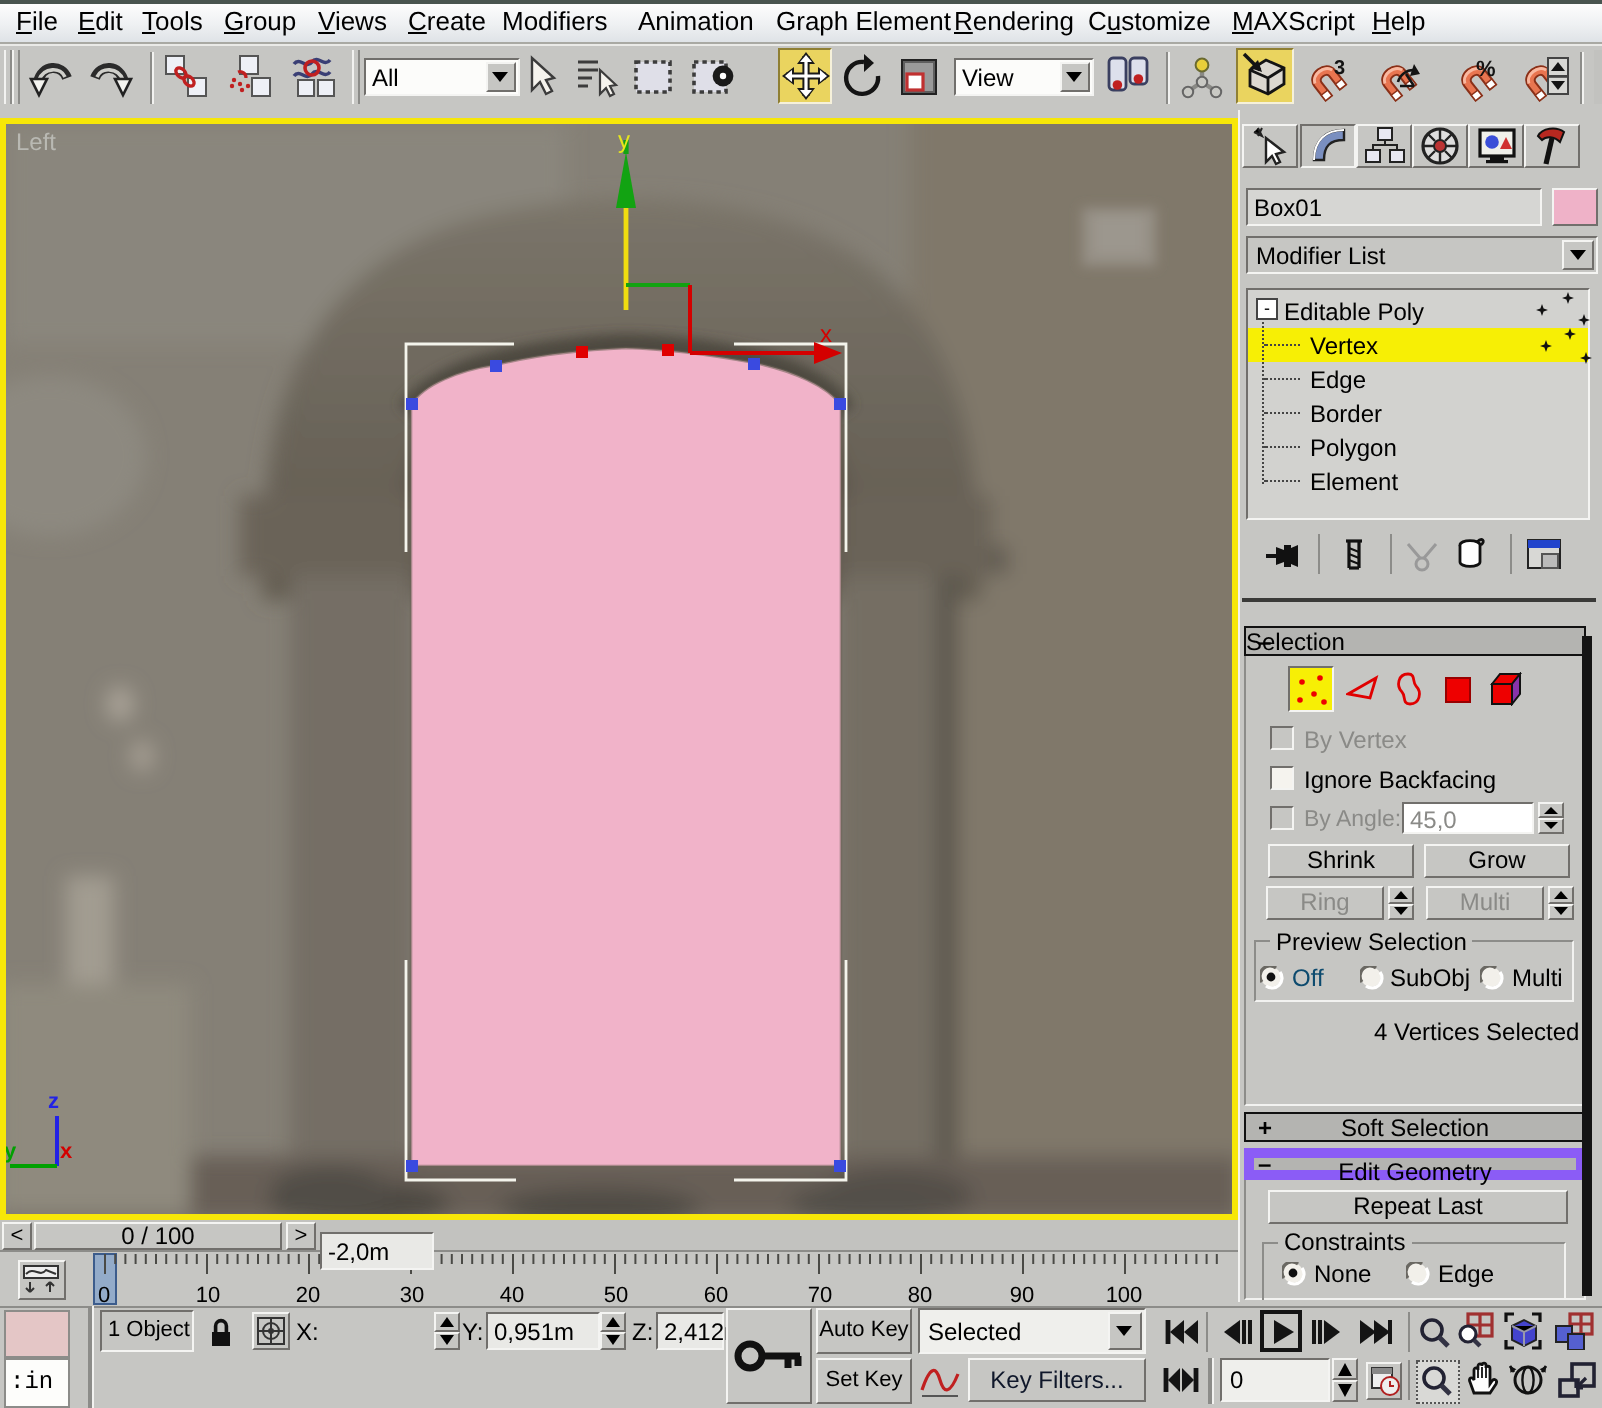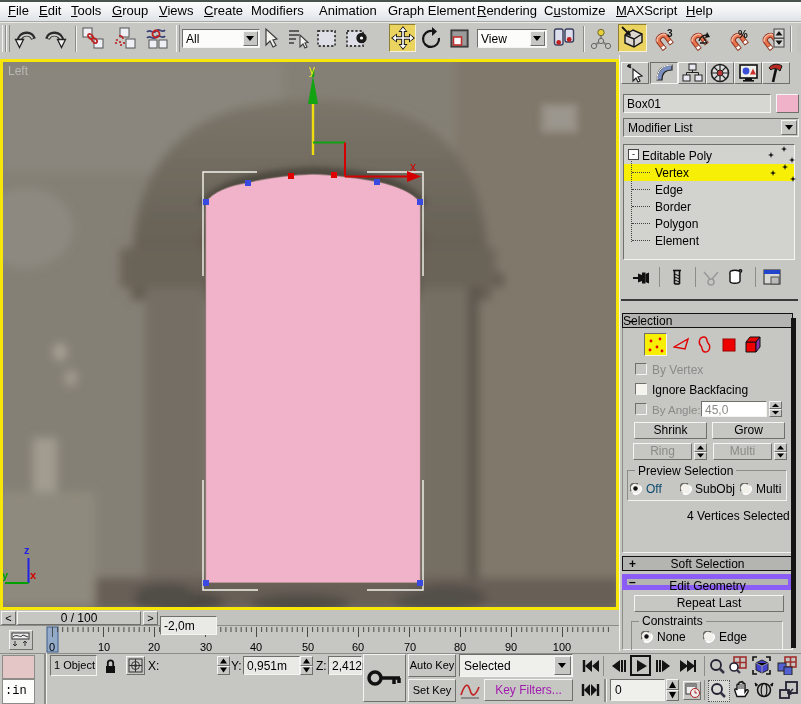--- a/index.html
+++ b/index.html
@@ -668,21 +668,21 @@
 <div class="abs sunken" style="left:459px;top:654px;width:114px;height:23px;background:#efefec;box-sizing:border-box">
       <div class="abs" style="left:4px;top:4px;font-size:12px">Selected</div>
       <div class="abs btn" style="right:1px;top:1px;width:17px;height:19px"><svg width="9" height="6" viewBox="0 0 9 6" style="margin-top:6px">
           <polygon points="0,0 8,0 4,5" fill="#000"></polygon>
         </svg></div>
     </div>
 <svg class="abs" style="left:459px;top:681px;" width="22" height="20" viewBox="0 0 22 20">
       <path d="M2,14 C6,2 9,2 11,9 C13,16 16,16 20,6" stroke="#c02020" stroke-width="1.6" fill="none"></path>
       <path d="M2,17 H20" stroke="#555"></path>
     </svg>
-<div class="abs btn" style="left:484px;top:679px;width:89px;height:22px;line-height:20px;font-size:12px;color:#a21caf">Key Filters...</div>
+<div class="abs btn" style="left:484px;top:679px;width:89px;height:22px;line-height:20px;font-size:12px;color:#0f172a">Key Filters...</div>
 <svg class="abs" style="left:582px;top:658px;" width="18" height="16" viewBox="0 0 18 16">
       <path d="M2,2 V14" stroke="#141414" stroke-width="2.4"></path>
       <polygon points="10,2 3,8 10,14" fill="#141414"></polygon>
       <polygon points="17,2 10,8 17,14" fill="#141414"></polygon>
     </svg>
 <div class="abs" style="left:603px;top:656px;width:1px;height:20px;background:#8c8c89"></div>
 <svg class="abs" style="left:608px;top:658px;" width="18" height="16" viewBox="0 0 18 16">
       <polygon points="12,2 4,8 12,14" fill="#141414"></polygon>
       <path d="M14,2 V14 M17,2 V14" stroke="#141414" stroke-width="2"></path>
     </svg>

